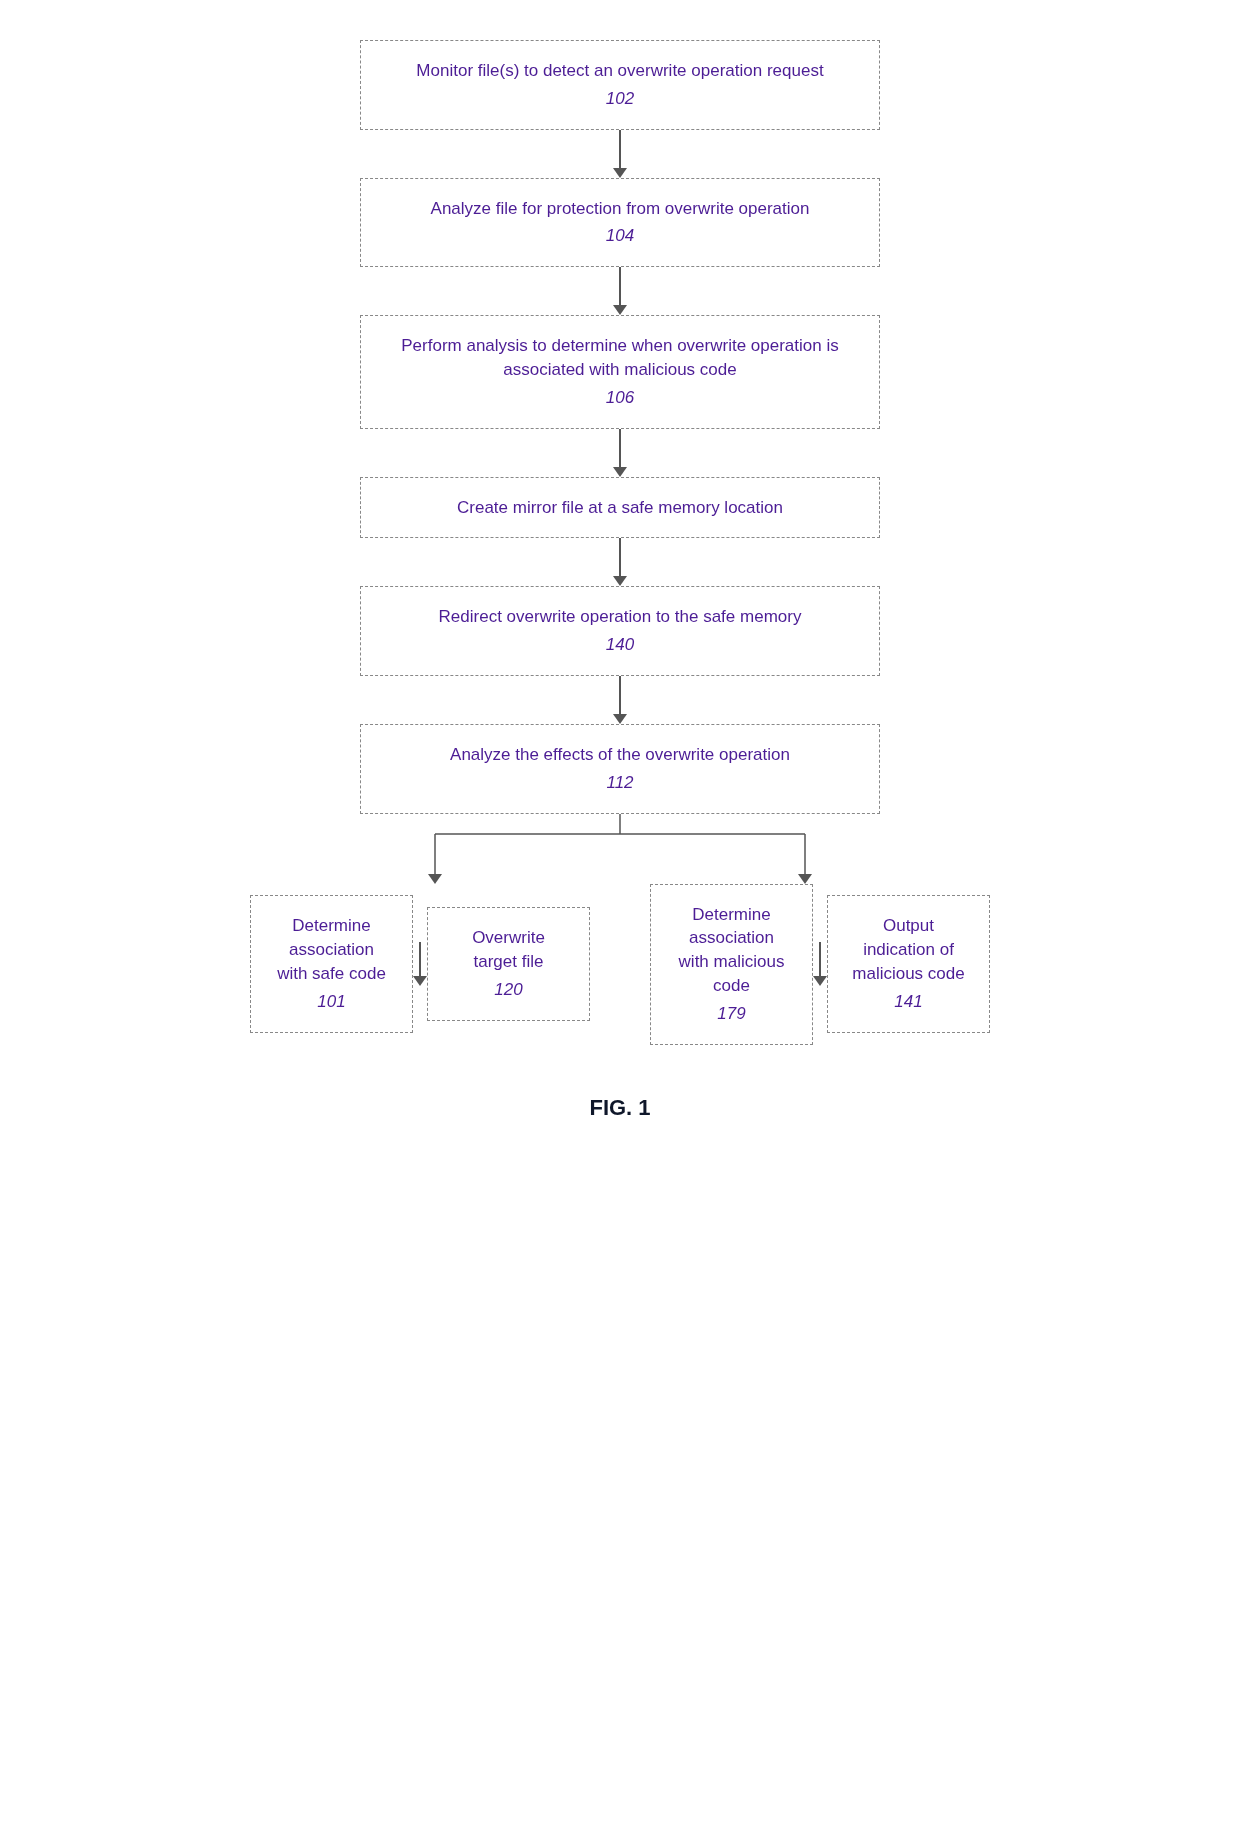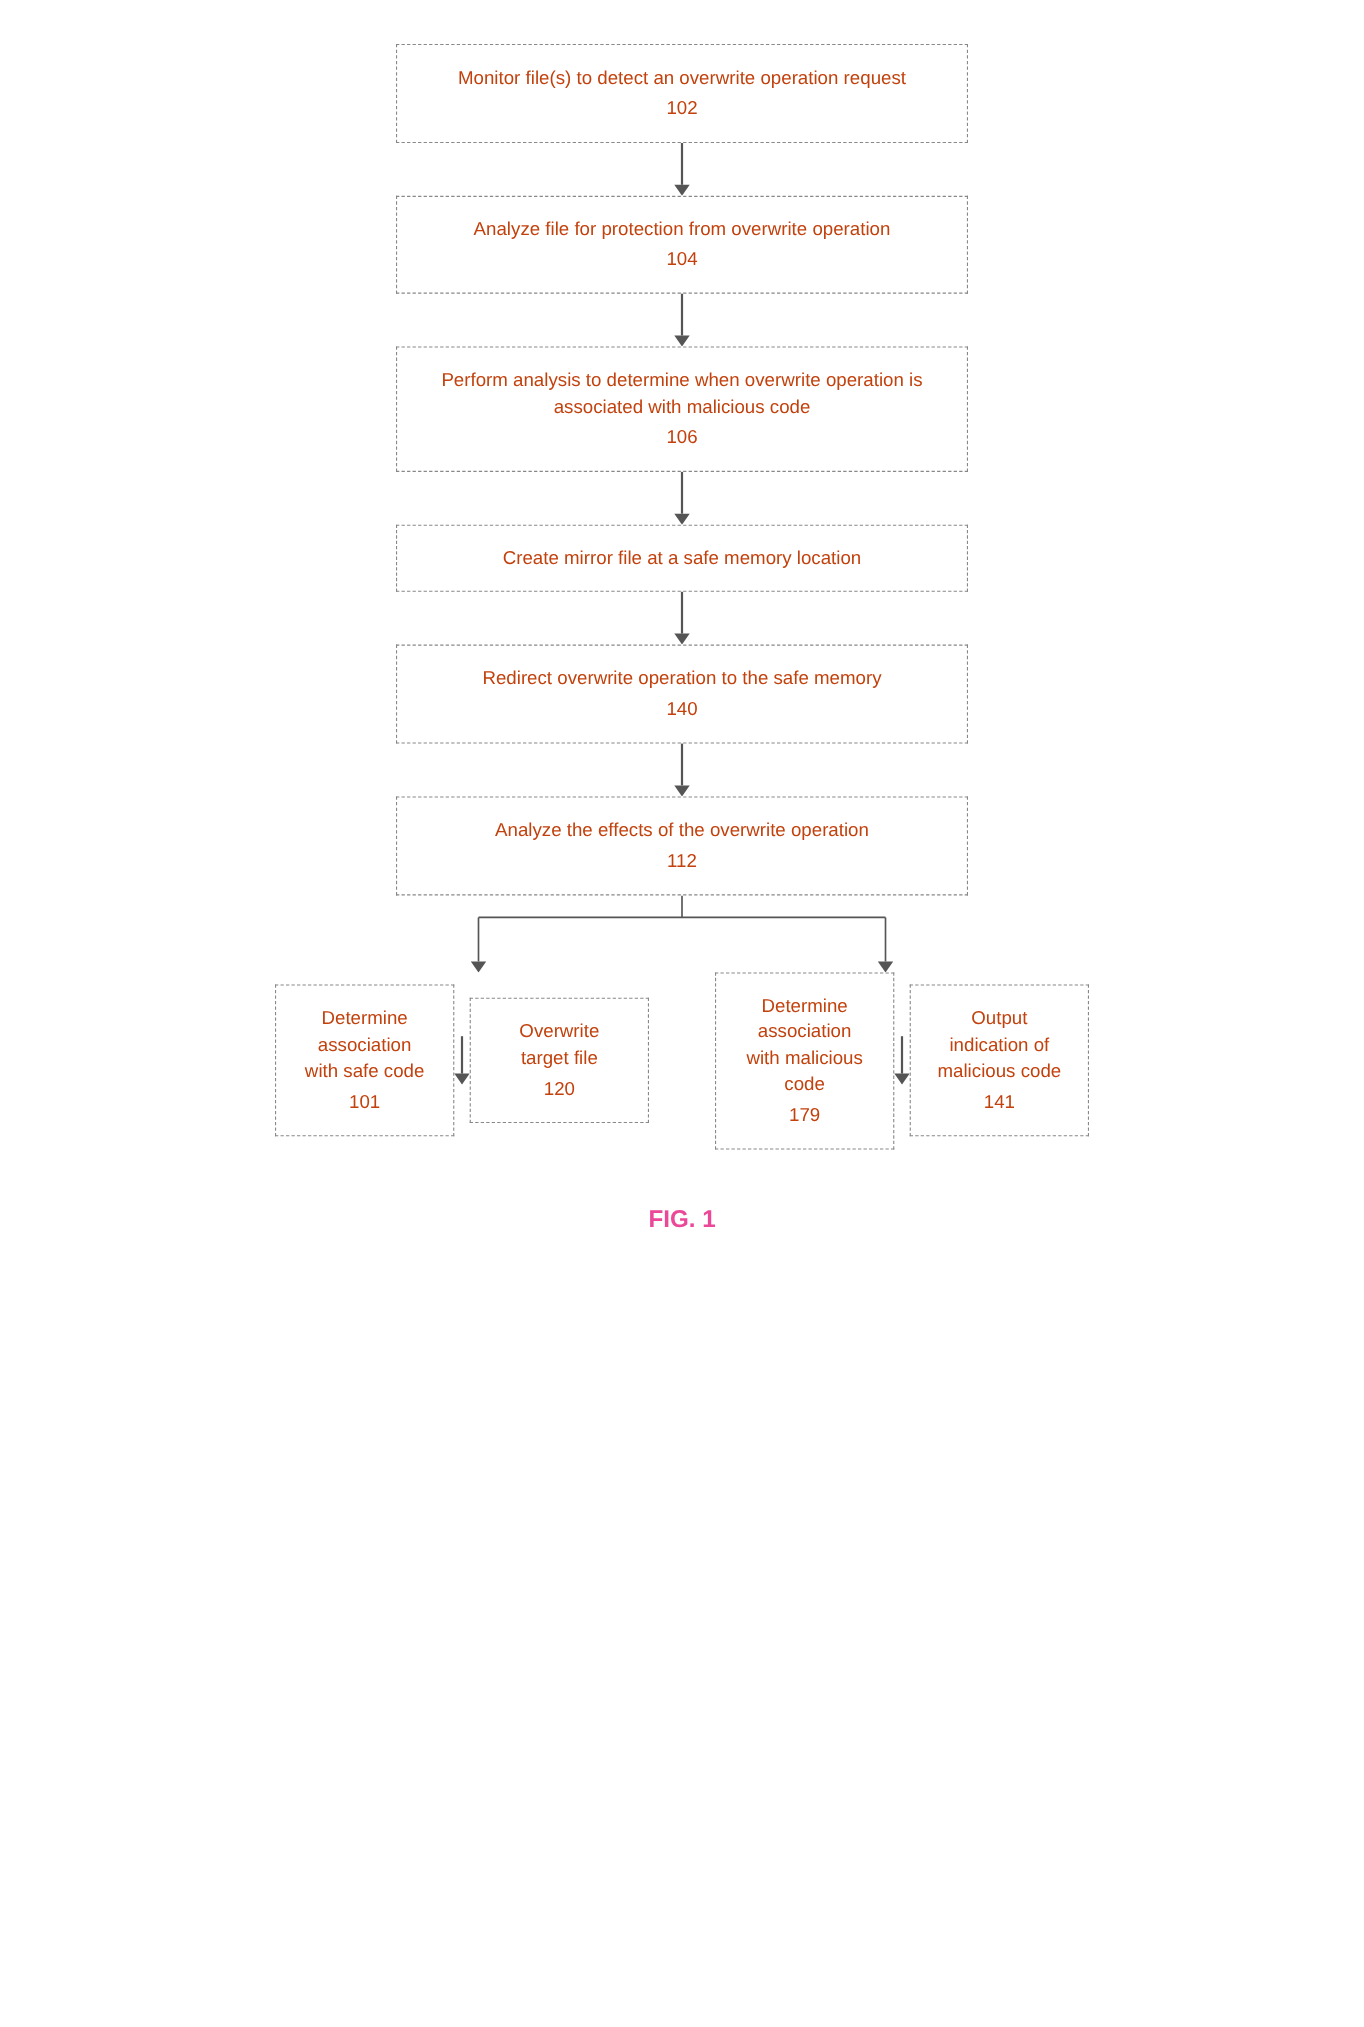--- a/index.html
+++ b/index.html
@@ -20,26 +20,27 @@
       width: 100%;
       max-width: 900px;
     }
     .box {
       border: 1.5px dashed #888;
       text-align: center;
       padding: 18px 24px;
       background: #fff;
       font-size: 17px;
       line-height: 1.4;
-      color: #c2410c;
+      color: #4c1d95;
       width: 520px;
     }
     .box .ref {
       display: block;
       margin-top: 4px;
+      font-style: italic;
     }
     .arrow-down {
       display: flex;
       flex-direction: column;
       align-items: center;
       height: 48px;
     }
     .arrow-down .line {
       width: 1.5px;
       background: #555;
@@ -79,21 +80,21 @@
       width: 0;
       height: 0;
       border-left: 7px solid transparent;
       border-right: 7px solid transparent;
       border-top: 10px solid #555;
     }
     .fig-label {
       font-size: 22px;
       font-weight: bold;
       margin-top: 50px;
-      color: #ec4899;
+      color: #0f172a;
     }
     
     .branch-connector {
       width: 740px;
       height: 70px;
     }
   </style>
 </head>
 <body>
 

